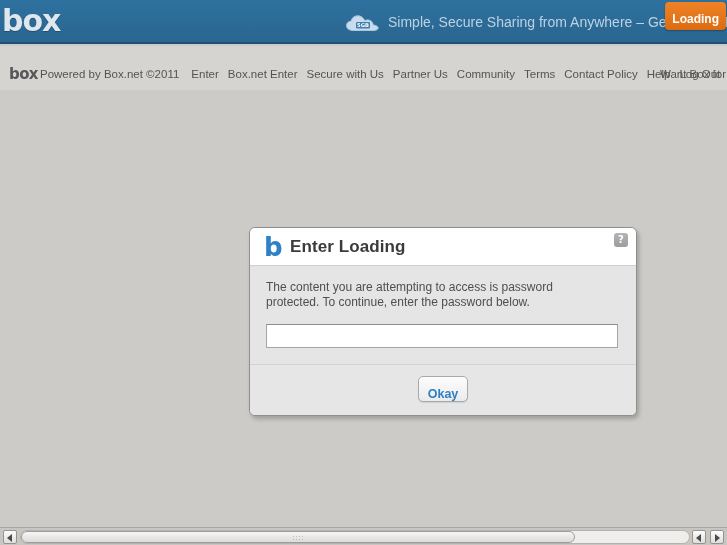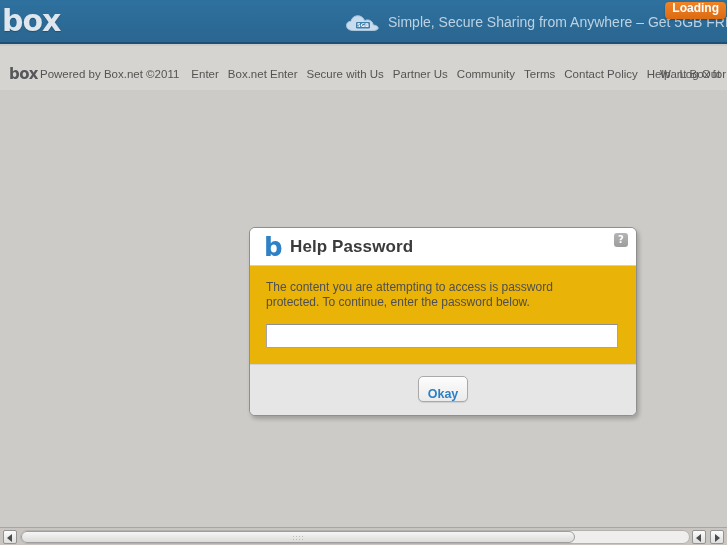--- a/index.html
+++ b/index.html
@@ -61,21 +61,21 @@
     white-space: nowrap;
   }
   #loading-badge {
     position: absolute;
     right: 1px; top: 2px;
     background: #e3751b;
     background-image: linear-gradient(to bottom, #ef8326 0%, #dc6b12 100%);
     color: #ffffff;
     font-size: 12px;
     font-weight: bold;
-    padding: 0 7px 4px 7px;
+    padding: 11px 7px 4px 7px;
     border-radius: 4px;
     line-height: 13px;
     box-shadow: 0 1px 2px rgba(0,0,0,.3);
   }
 
   
   #navbar {
     position: absolute;
     left: 0; top: 46px;
     width: 727px;
@@ -175,21 +175,21 @@
     border-radius: 3px;
     color: #ffffff;
     font-size: 10px;
     font-weight: bold;
     line-height: 14px;
     text-align: center;
     font-family: "DejaVu Sans", sans-serif;
     cursor: pointer;
   }
   #dialog-body {
-    background: #eab308;
+    background: #e5e5e5;
     padding: 14px 16px 16px 16px;
   }
   #dialog-desc {
     font-size: 12px;
     color: #4f4f4f;
     line-height: 15px;
     margin: 0 0 14px 0;
     width: 340px;
   }
   #password-label {
@@ -328,21 +328,21 @@
   <a href="#">Powered by Box.net ©2011</a><a href="#">Enter</a><a href="#">Box.net Enter</a><a href="#">Secure with Us</a><a href="#">Partner Us</a><a href="#">Community</a><a href="#">Terms</a><a href="#">Contact Policy</a><a href="#">Help</a><a href="#">Log Out</a>
 </div>
 <div id="nav-right">Want Box for y</div>
 
 <div id="page">
 
   <div id="dialog">
 
     <div id="dialog-header">
       <span id="dialog-logo">b</span>
-      <span id="dialog-title">Help Password</span>
+      <span id="dialog-title">Enter Loading</span>
       <span id="help-button">?</span>
     </div>
 
     <div id="dialog-body">
       <p id="dialog-desc">The content you are attempting to access is password protected. To continue, enter the password below.</p>
       <input id="password-input" type="password" placeholder="" style="">
     </div>
 
     <div id="dialog-footer">
       <button id="okay-button">Okay</button>

